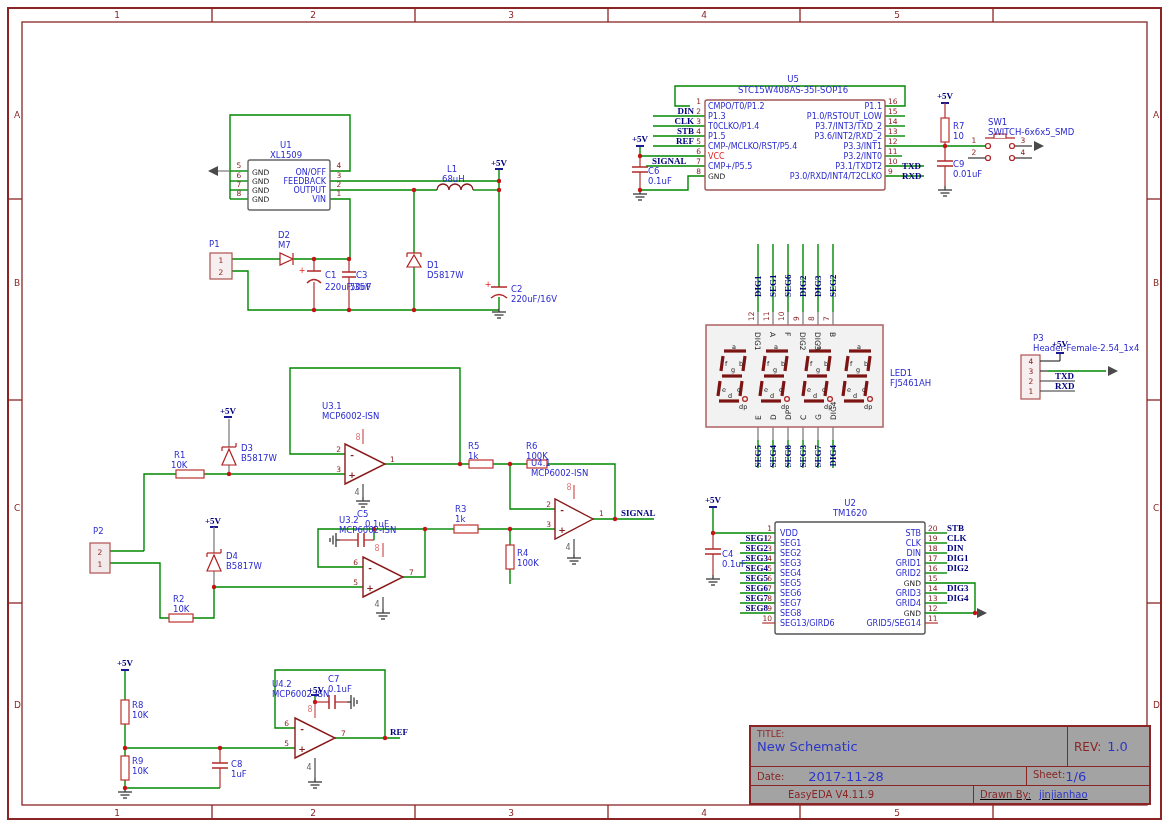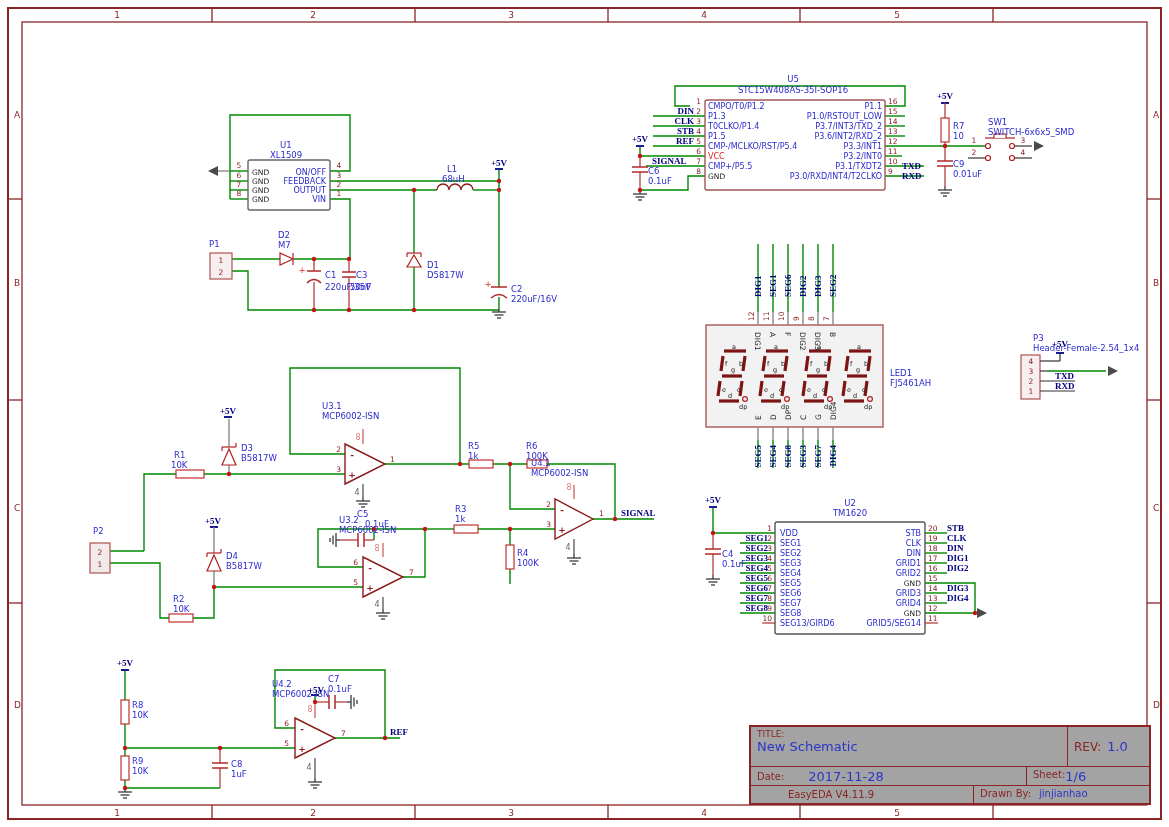--- a/index.html
+++ b/index.html
@@ -800,19 +800,19 @@
     </div>
     <div class="cell" style="flex:1;display:flex;align-items:flex-start;height:100%;">
       <span class="tb-label" style="font-size:10px">Sheet:</span>
       <span class="tb-value">1/6</span>
     </div>
   </div>
   <div class="row" style="height:17px;align-items:center;">
     <div class="cell" style="width:192px;border-right:1px solid #8b2525;height:100%;display:flex;align-items:center;margin-left:31px;">
       <span class="tb-label" style="font-size:10px">EasyEDA V4.11.9</span>
     </div>
-    <div class="cell" style="flex:1;display:flex;gap:8px;align-items:flex-start;height:100%;">
+    <div class="cell" style="flex:1;display:flex;gap:8px;align-items:center;height:100%;text-decoration:underline;">
       <span class="tb-label" style="font-size:10px">Drawn By:</span>
       <span class="tb-value" style="font-size:10px">jinjianhao</span>
     </div>
   </div>
 </div>
 </div>
 
 </body></html>

